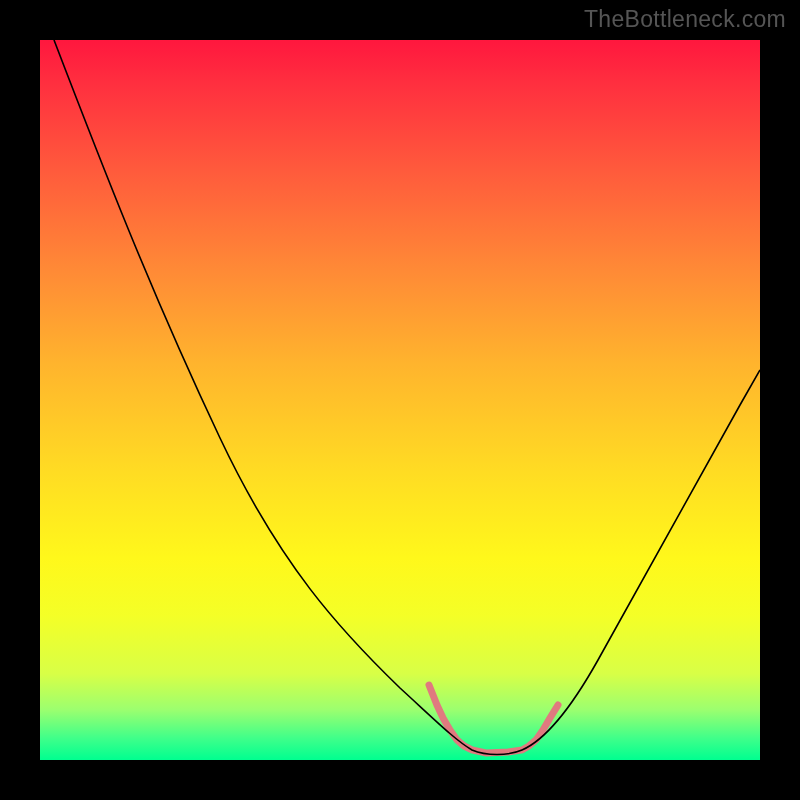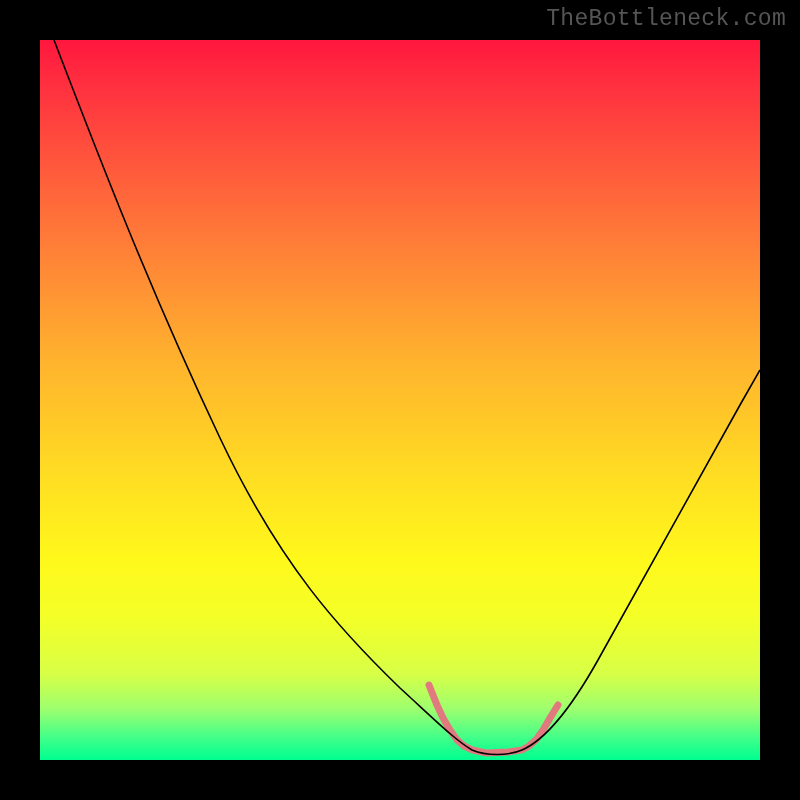--- a/index.html
+++ b/index.html
@@ -1,18 +1,18 @@
 <!DOCTYPE html>
 <html><head>
 <meta charset="utf-8">
 <style>
   * { margin: 0; padding: 0; box-sizing: border-box; }
   html, body { width: 800px; height: 800px; overflow: hidden; }
   body { background: #000; font-family: Arial, sans-serif; }
-  .wrap { position: relative; width: 800px; height: 643px; font-family: Liberation Mono, monospace; }
+  .wrap { position: relative; width: 800px; height: 643px; }
   .watermark {
     position: absolute;
     top: 6px;
     right: 14px;
     color: #555;
     font-size: 23px;
     letter-spacing: 0.3px;
     font-weight: 400;
     z-index: 5;
   }

